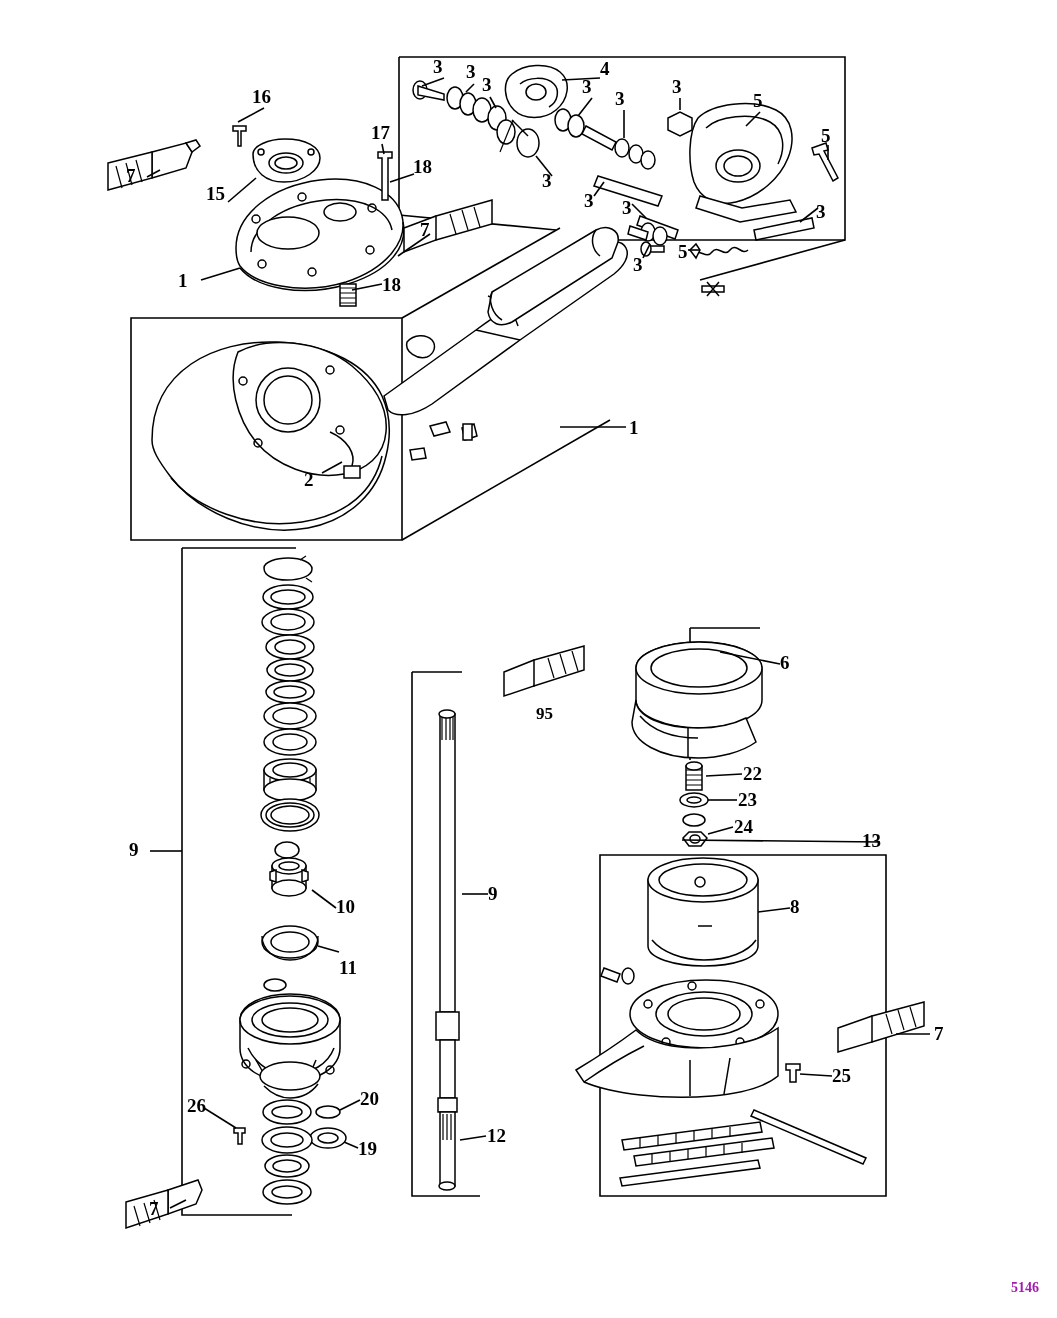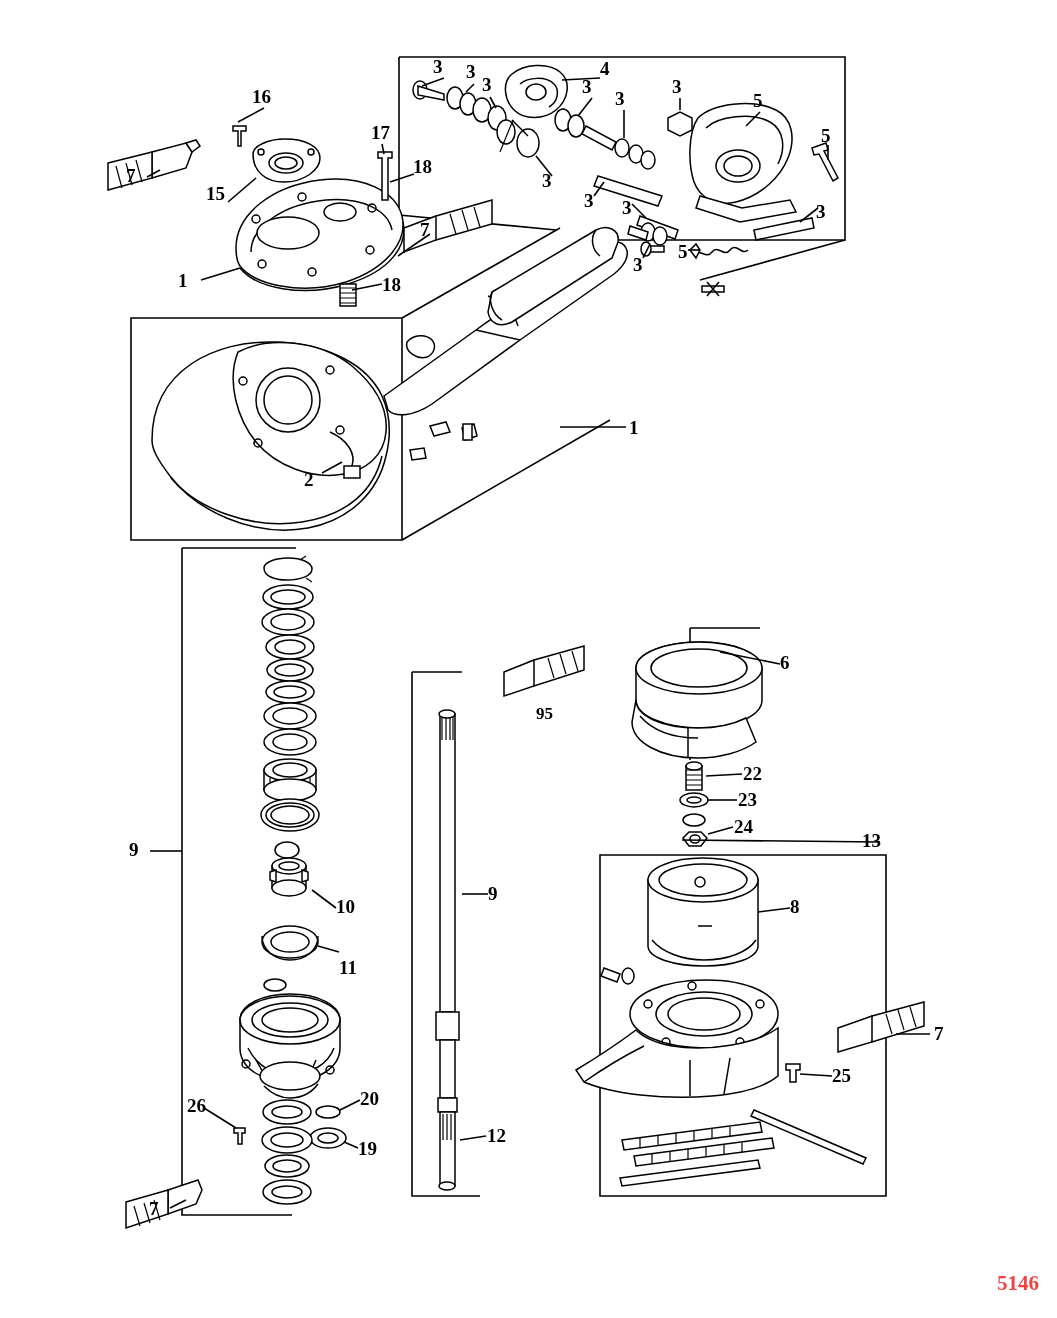--- a/index.html
+++ b/index.html
@@ -36,22 +36,22 @@
   }
   .callout.small {
     font-size: 17px;
   }
   #figure-number {
     position: absolute;
     right: 18px;
     bottom: 22px;
     font-family: "Liberation Serif", serif;
     font-weight: bold;
-    font-size: 21px;
-    color: #ef4444;
+    font-size: 14px;
+    color: #a21caf;
   }
   .leader {
     stroke: #000;
     stroke-width: 1.6;
     fill: none;
   }
   .thin {
     stroke: #000;
     stroke-width: 1.2;
     fill: none;

